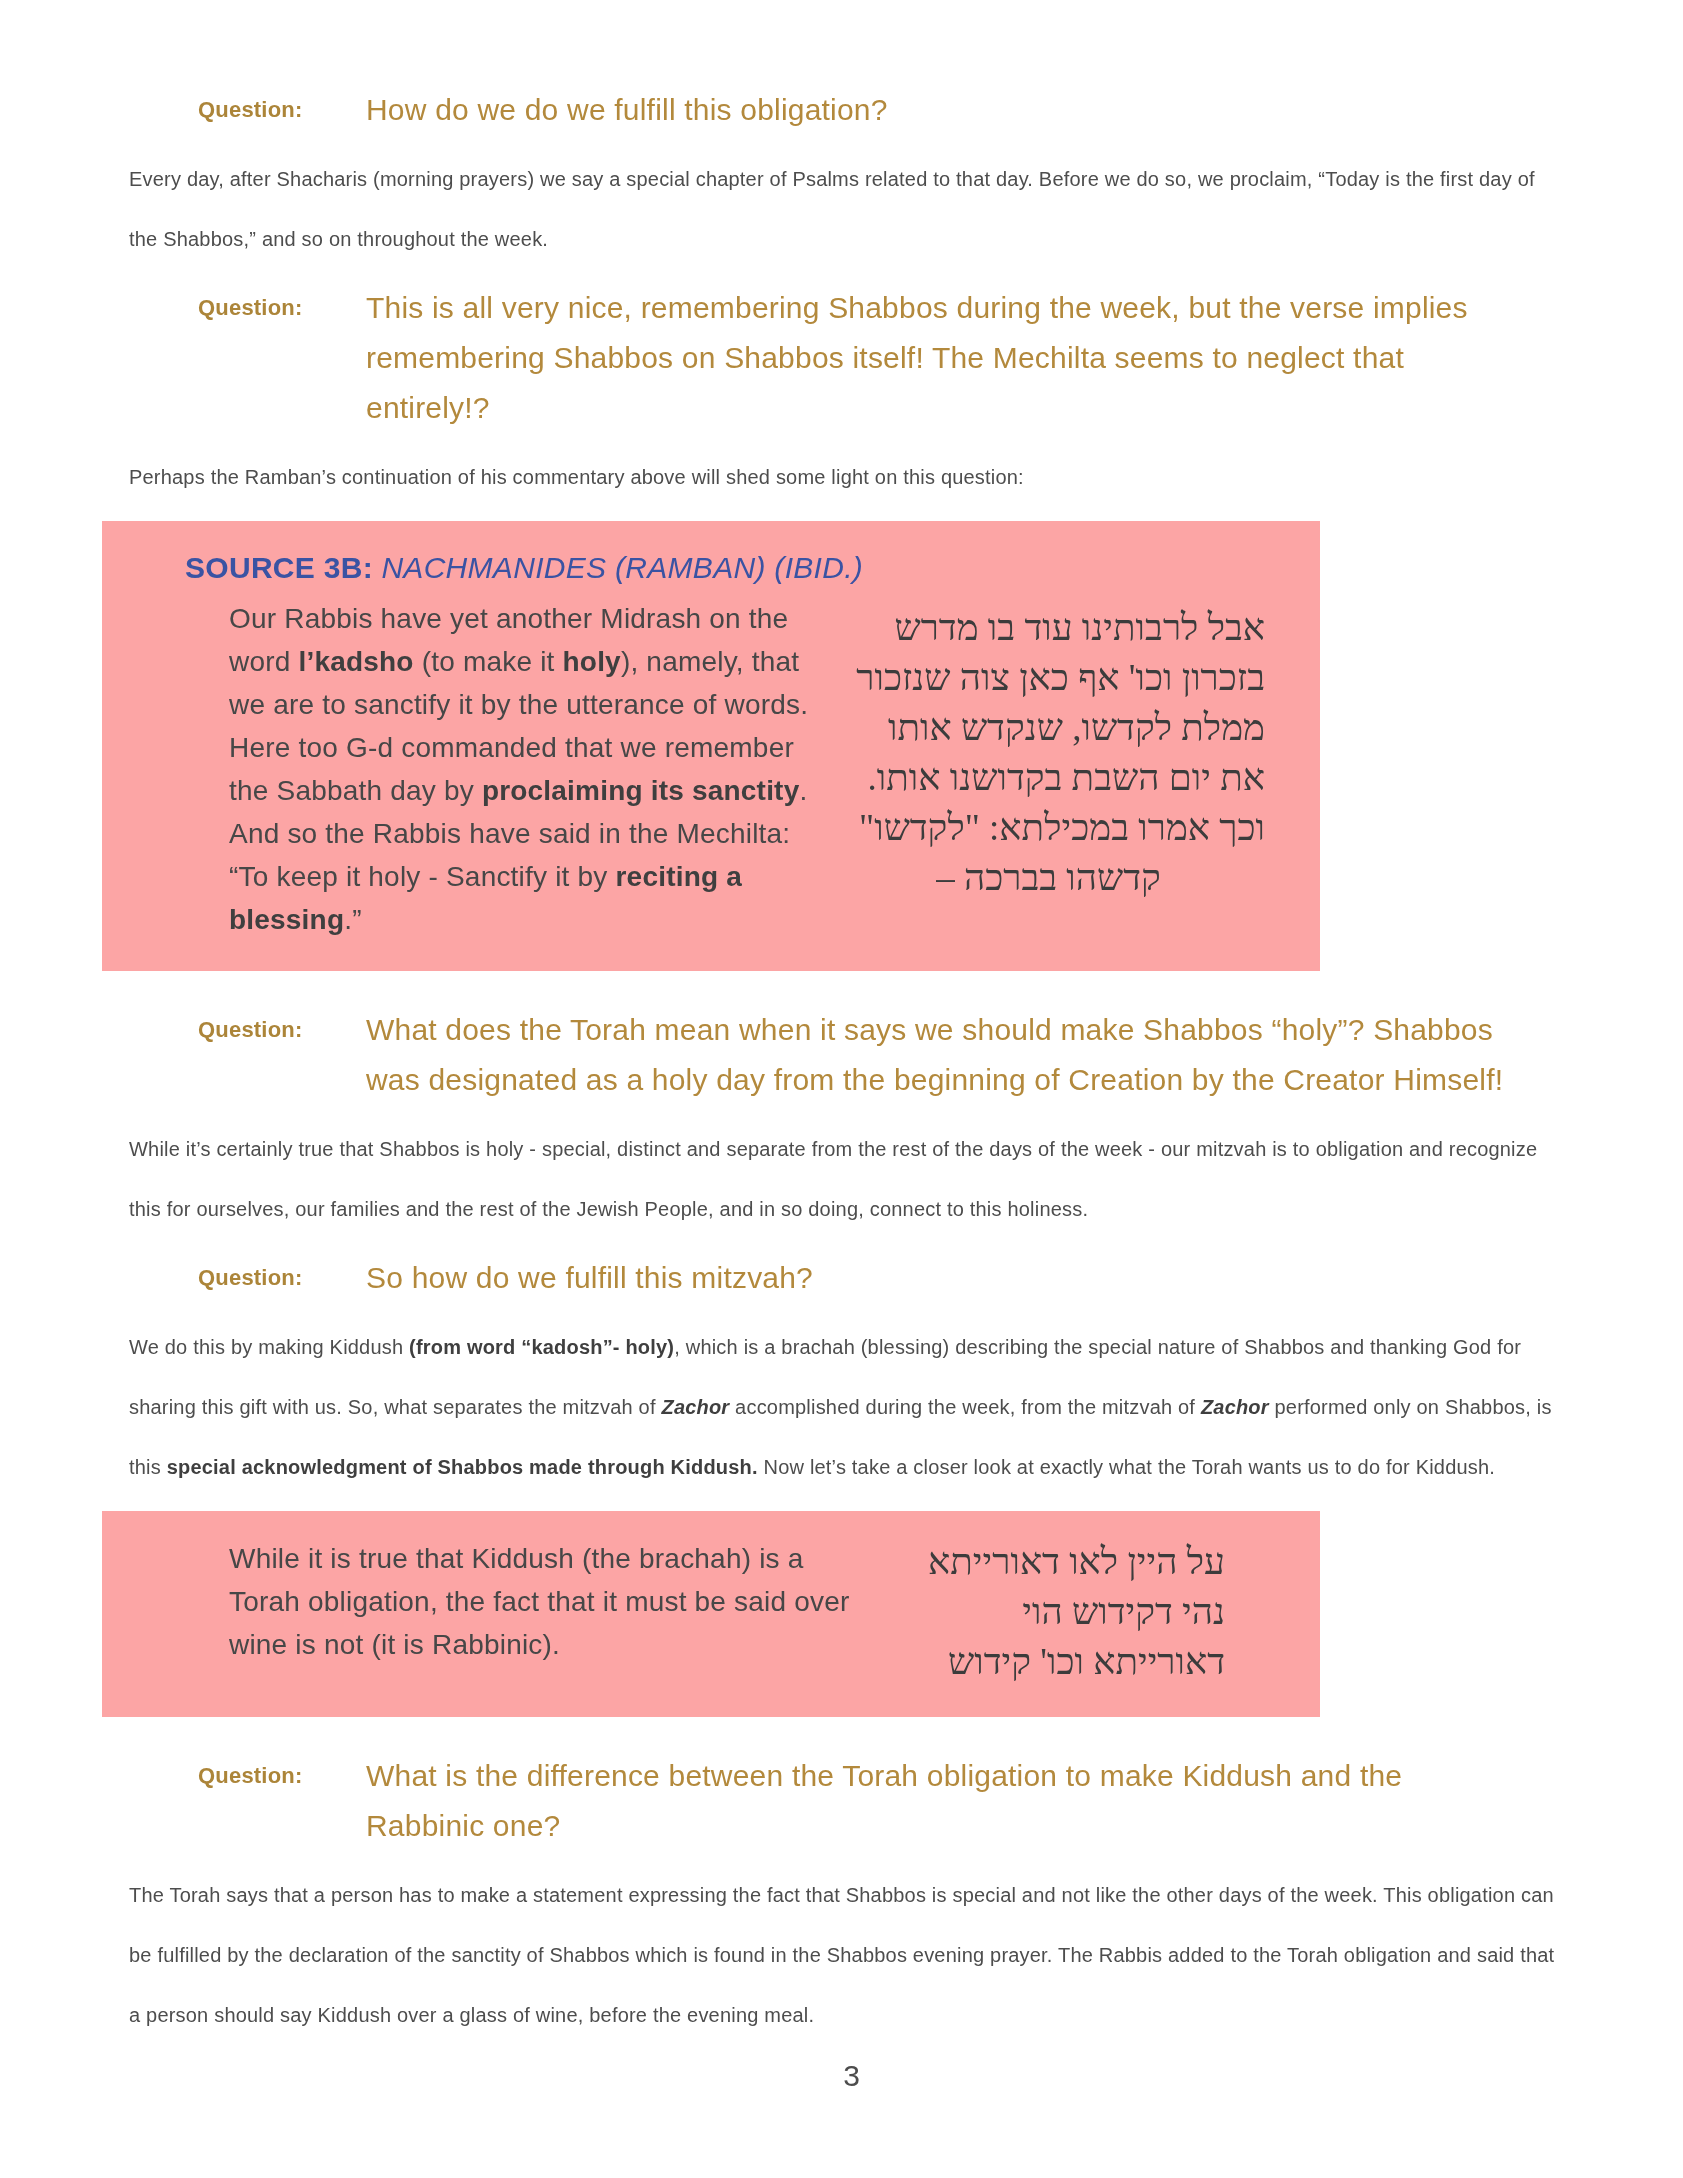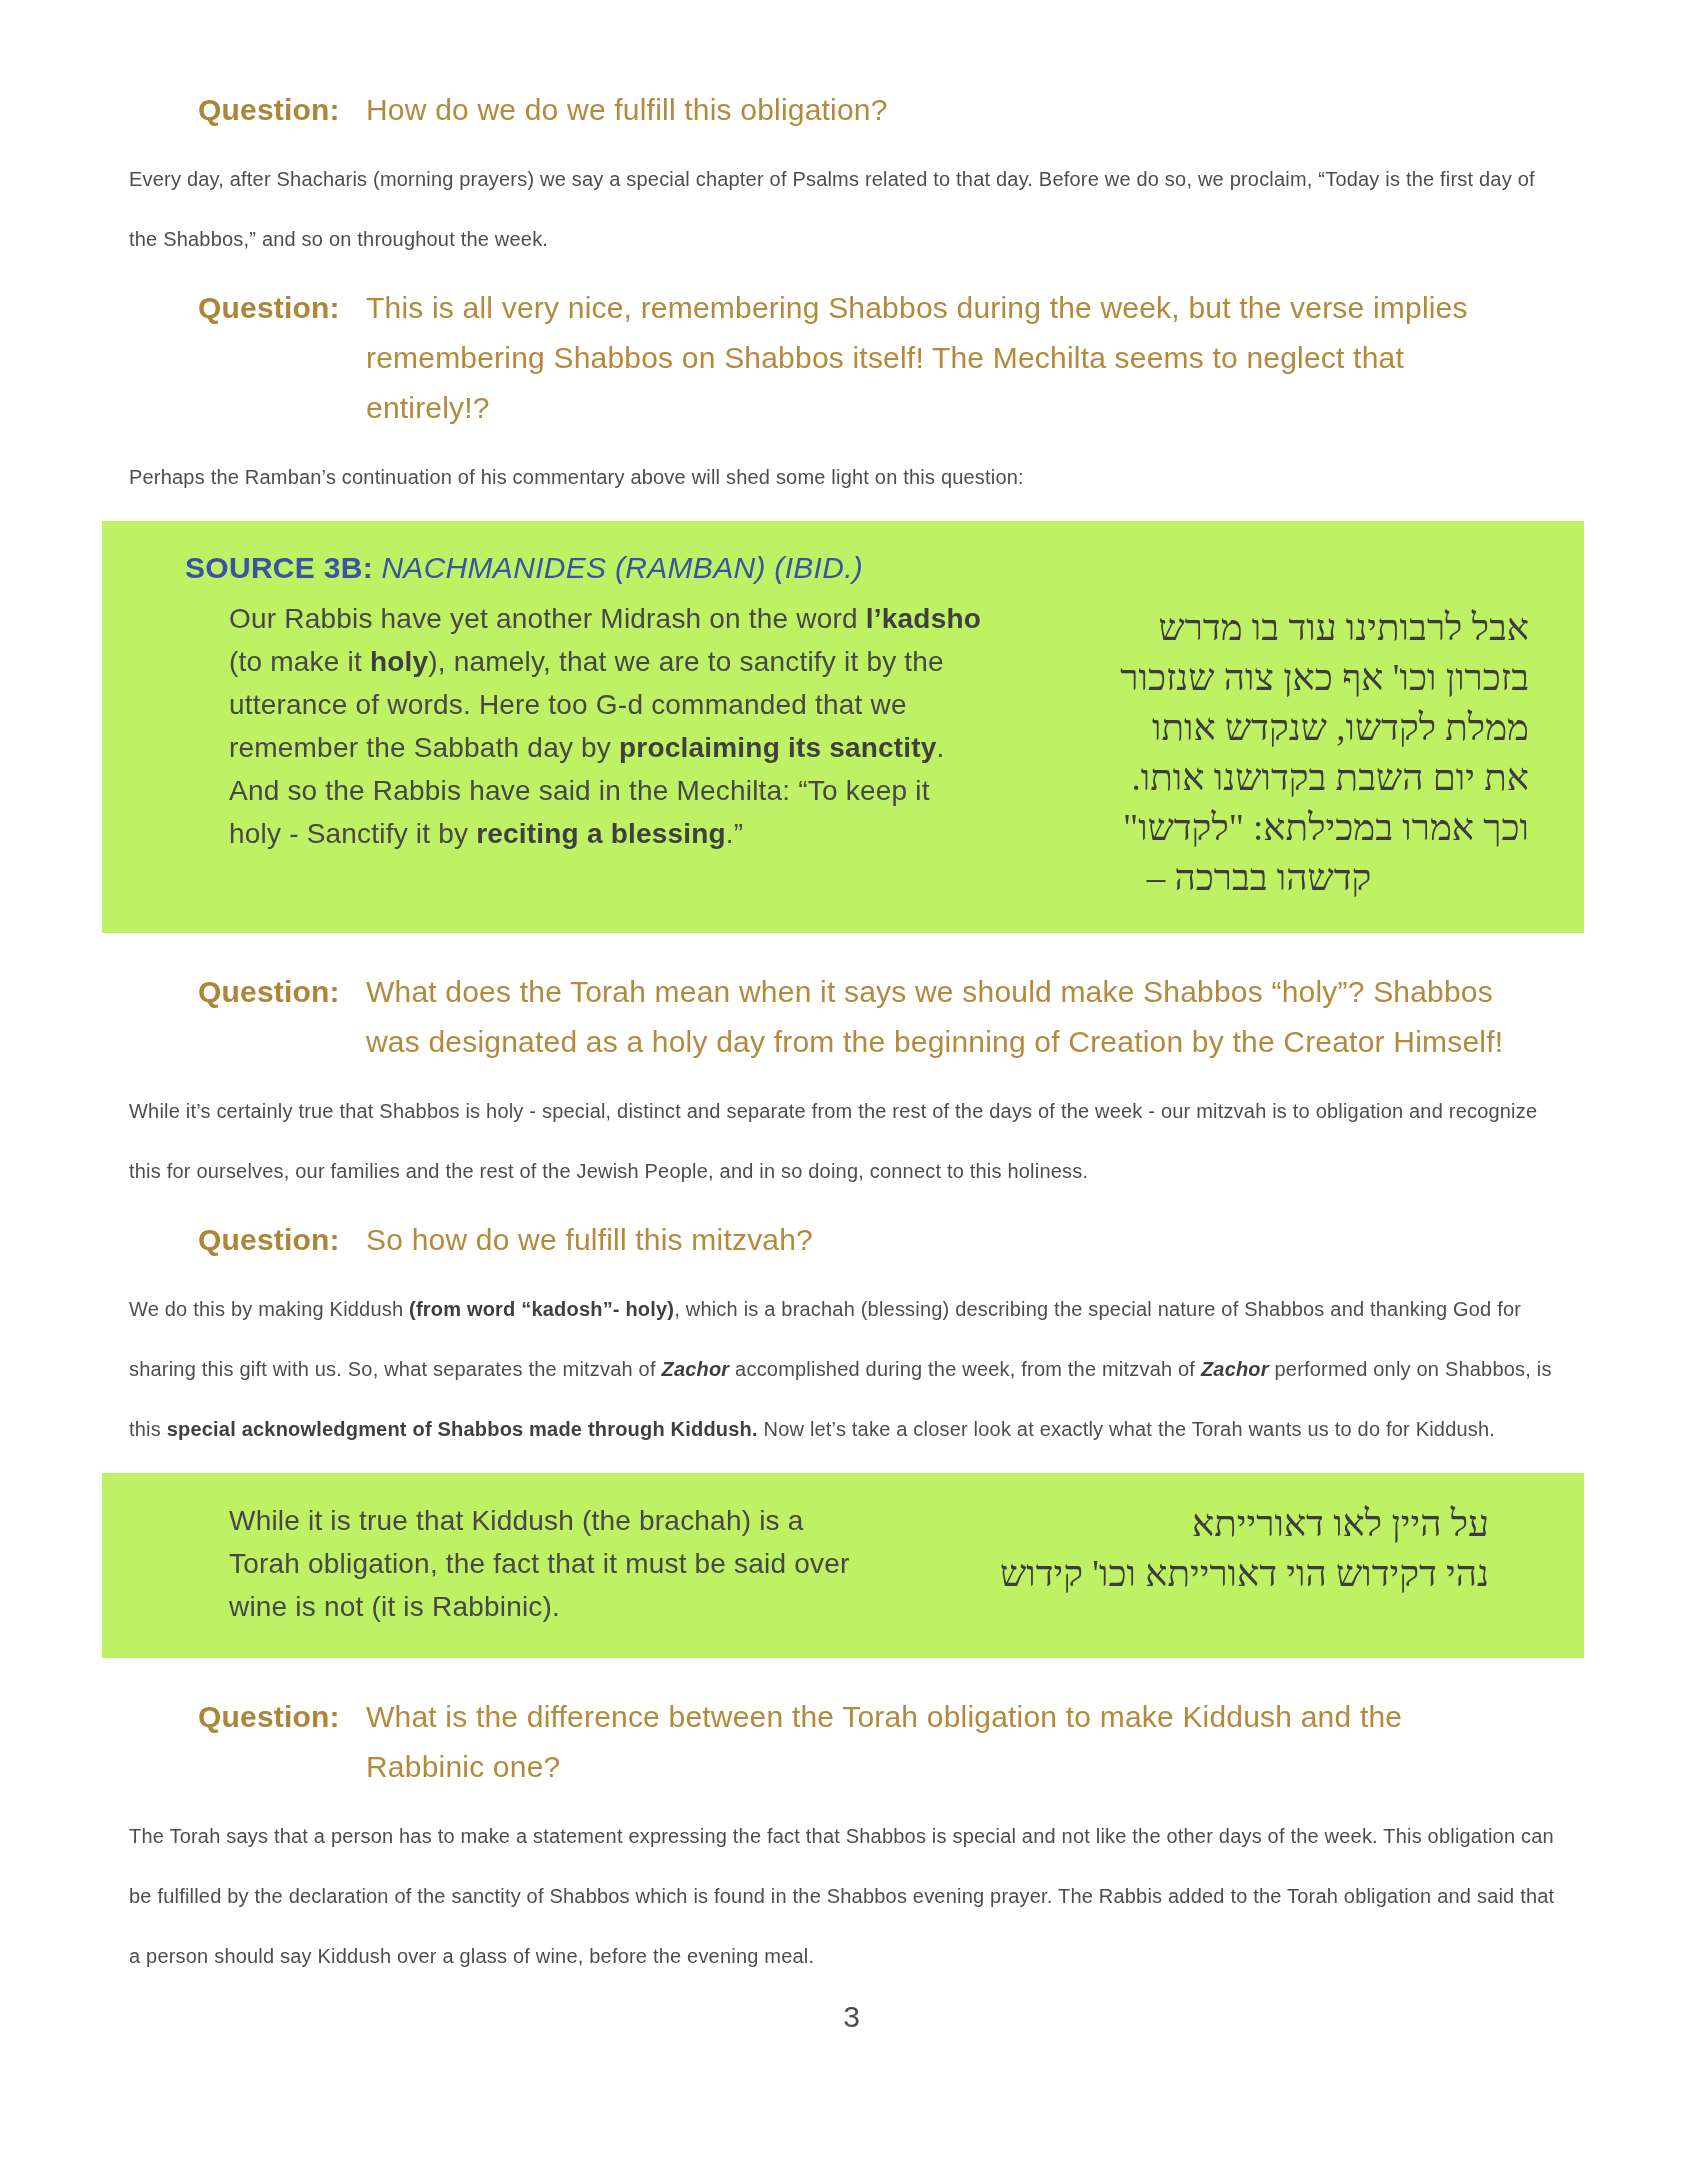--- a/index.html
+++ b/index.html
@@ -9,35 +9,35 @@
     -webkit-font-smoothing:antialiased;
   }
   .page{
     box-sizing:border-box;width:1683px;height:2178px;
     padding:85px 109px 0 129px;position:relative;background:#ffffff;
   }
   
   .qblock{display:flex;align-items:flex-start;margin:0 0 14px 69px;}
   .qlabel{
     flex:0 0 168px;font-weight:700;color:#AC8539;
-    font-size:30px;line-height:50px;letter-spacing:0.2px;
+    font-size:22px;line-height:50px;letter-spacing:0.2px;
   }
   .qtext{
     color:#B3893C;font-size:30px;line-height:50px;max-width:1143px;letter-spacing:0.2px;
   }
   
   p.body{
     font-size:20px;line-height:60px;color:#4d4d4d;margin:0 12px 14px 0;letter-spacing:0.2px;
   }
   .s-b{font-weight:700;color:#3f3f3f;}
   .s-bi{font-weight:700;font-style:italic;color:#3f3f3f;}
   
   .source-box{
-    background:#bef264;box-sizing:border-box;
-    margin:8px 0 34px -27px;width:1482px;
+    background:#fca5a5;box-sizing:border-box;
+    margin:8px 0 34px -27px;width:1218px;
     padding:26px 55px 30px 83px;
   }
   .source-header{font-size:30px;line-height:42px;margin-bottom:8px;color:#3A53A3;}
   .source-label{font-weight:700;letter-spacing:0.3px;}
   .source-title{font-style:italic;letter-spacing:0.3px;}
   .source-content{display:flex;justify-content:space-between;margin-left:44px;}
   .source-english{font-size:28px;line-height:43px;color:#474747;letter-spacing:0.2px;}
   .s3b-en{width:752px;}
   .s4-en{width:653px;}
   .source-hebrew{

